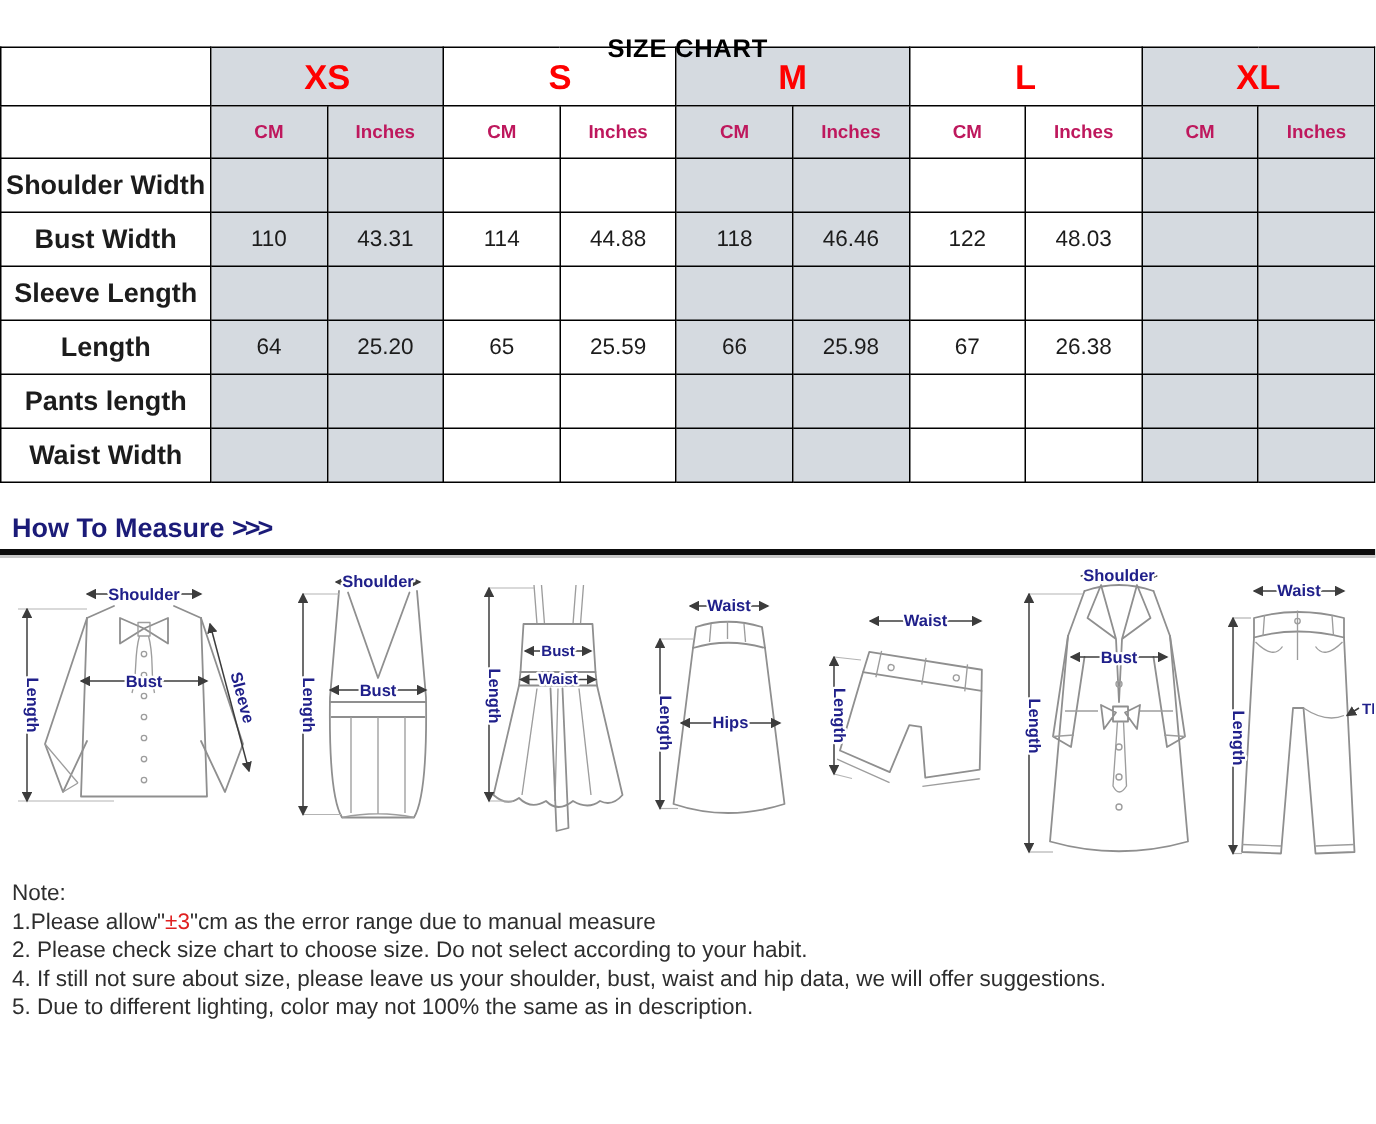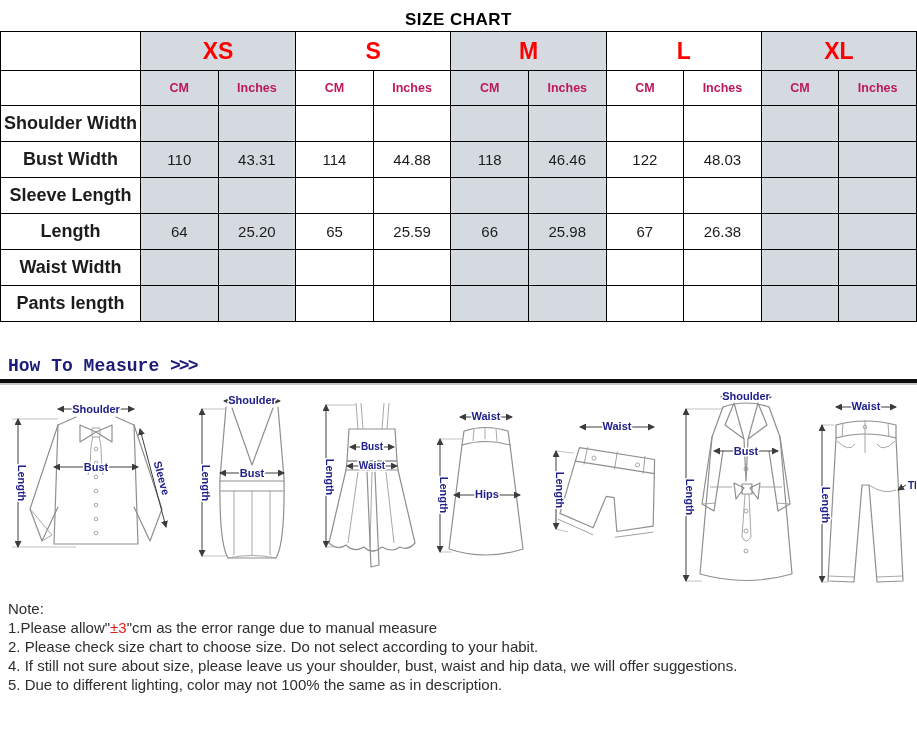--- a/index.html
+++ b/index.html
@@ -1,28 +1,28 @@
 <!DOCTYPE html>
 <html><head>
 <meta charset="utf-8">
 <style>
   html,body{margin:0;padding:0;background:#fff;}
   #page{width:917px;height:749px;background:#fff;font-family:"Liberation Sans",sans-serif;position:relative;overflow:hidden;}
   
-  #title{font-size:17px;font-weight:bold;color:#000;text-align:center;padding-top:10px;height:31px;box-sizing:border-box;letter-spacing:.5px;}
+  #title{font-size:17px;font-weight:bold;color:#000;text-align:center;padding-top:23px;height:31px;box-sizing:border-box;letter-spacing:.5px;}
   
   table.size{border-collapse:collapse;table-layout:fixed;width:917px;}
   table.size td{border:1px solid #000;text-align:center;vertical-align:middle;padding:0;overflow:hidden;background:#fff;color:#1c1c1c;}
   table.size td.g{background:#d5dae0;}
   tr.sr td{height:38px;font-size:23px;font-weight:bold;color:#fe0000;}
   tr.ur td{height:34px;font-size:12.5px;font-weight:bold;color:#be185d;}
   tr.r td{height:35px;font-size:15px;}
   tr.r td.lab{font-size:18px;font-weight:bold;}
   
-  #measure-head{margin:34px 0 3px 8px;font-size:18px;font-weight:bold;color:#1b1b78;font-family:Liberation Mono, monospace;}
+  #measure-head{margin:20px 0 3px 8px;font-size:18px;font-weight:bold;color:#1b1b78;}
   #measure-head .chevs{letter-spacing:-2px;font-weight:bold;}
   #rule{height:4px;background:#0d0d0d;border-bottom:2px solid #c9c9c9;}
   
   #diagrams{position:relative;height:212px;}
   #diagrams svg{position:absolute;}
   .dg .o{fill:none;stroke:#8f8f8f;stroke-width:1.2;stroke-linejoin:round;stroke-linecap:round;}
   .dg .o2{fill:none;stroke:#9d9d9d;stroke-width:.9;stroke-linejoin:round;}
   .dg .a{stroke:#3c3c3c;stroke-width:1;}
   .dg .tk{stroke:#b3b3b3;stroke-width:.8;}
   .dg text{font-family:"Liberation Sans",sans-serif;font-weight:bold;fill:#20208a;font-size:11px;paint-order:stroke;stroke:#fff;stroke-width:3px;stroke-linejoin:round;text-anchor:middle;}
@@ -120,34 +120,34 @@
       <td>65</td>
       <td>25.59</td>
       <td class="g">66</td>
       <td class="g">25.98</td>
       <td>67</td>
       <td>26.38</td>
       <td class="g"></td>
       <td class="g"></td>
     </tr>
     <tr class="r">
+      <td class="lab">Pants length</td>
+      <td class="g"></td>
+      <td class="g"></td>
+      <td></td>
+      <td></td>
+      <td class="g"></td>
+      <td class="g"></td>
+      <td></td>
+      <td></td>
+      <td class="g"></td>
+      <td class="g"></td>
+    </tr>
+    <tr class="r">
       <td class="lab">Waist Width</td>
-      <td class="g"></td>
-      <td class="g"></td>
-      <td></td>
-      <td></td>
-      <td class="g"></td>
-      <td class="g"></td>
-      <td></td>
-      <td></td>
-      <td class="g"></td>
-      <td class="g"></td>
-    </tr>
-    <tr class="r">
-      <td class="lab">Pants length</td>
       <td class="g"></td>
       <td class="g"></td>
       <td></td>
       <td></td>
       <td class="g"></td>
       <td class="g"></td>
       <td></td>
       <td></td>
       <td class="g"></td>
       <td class="g"></td>

